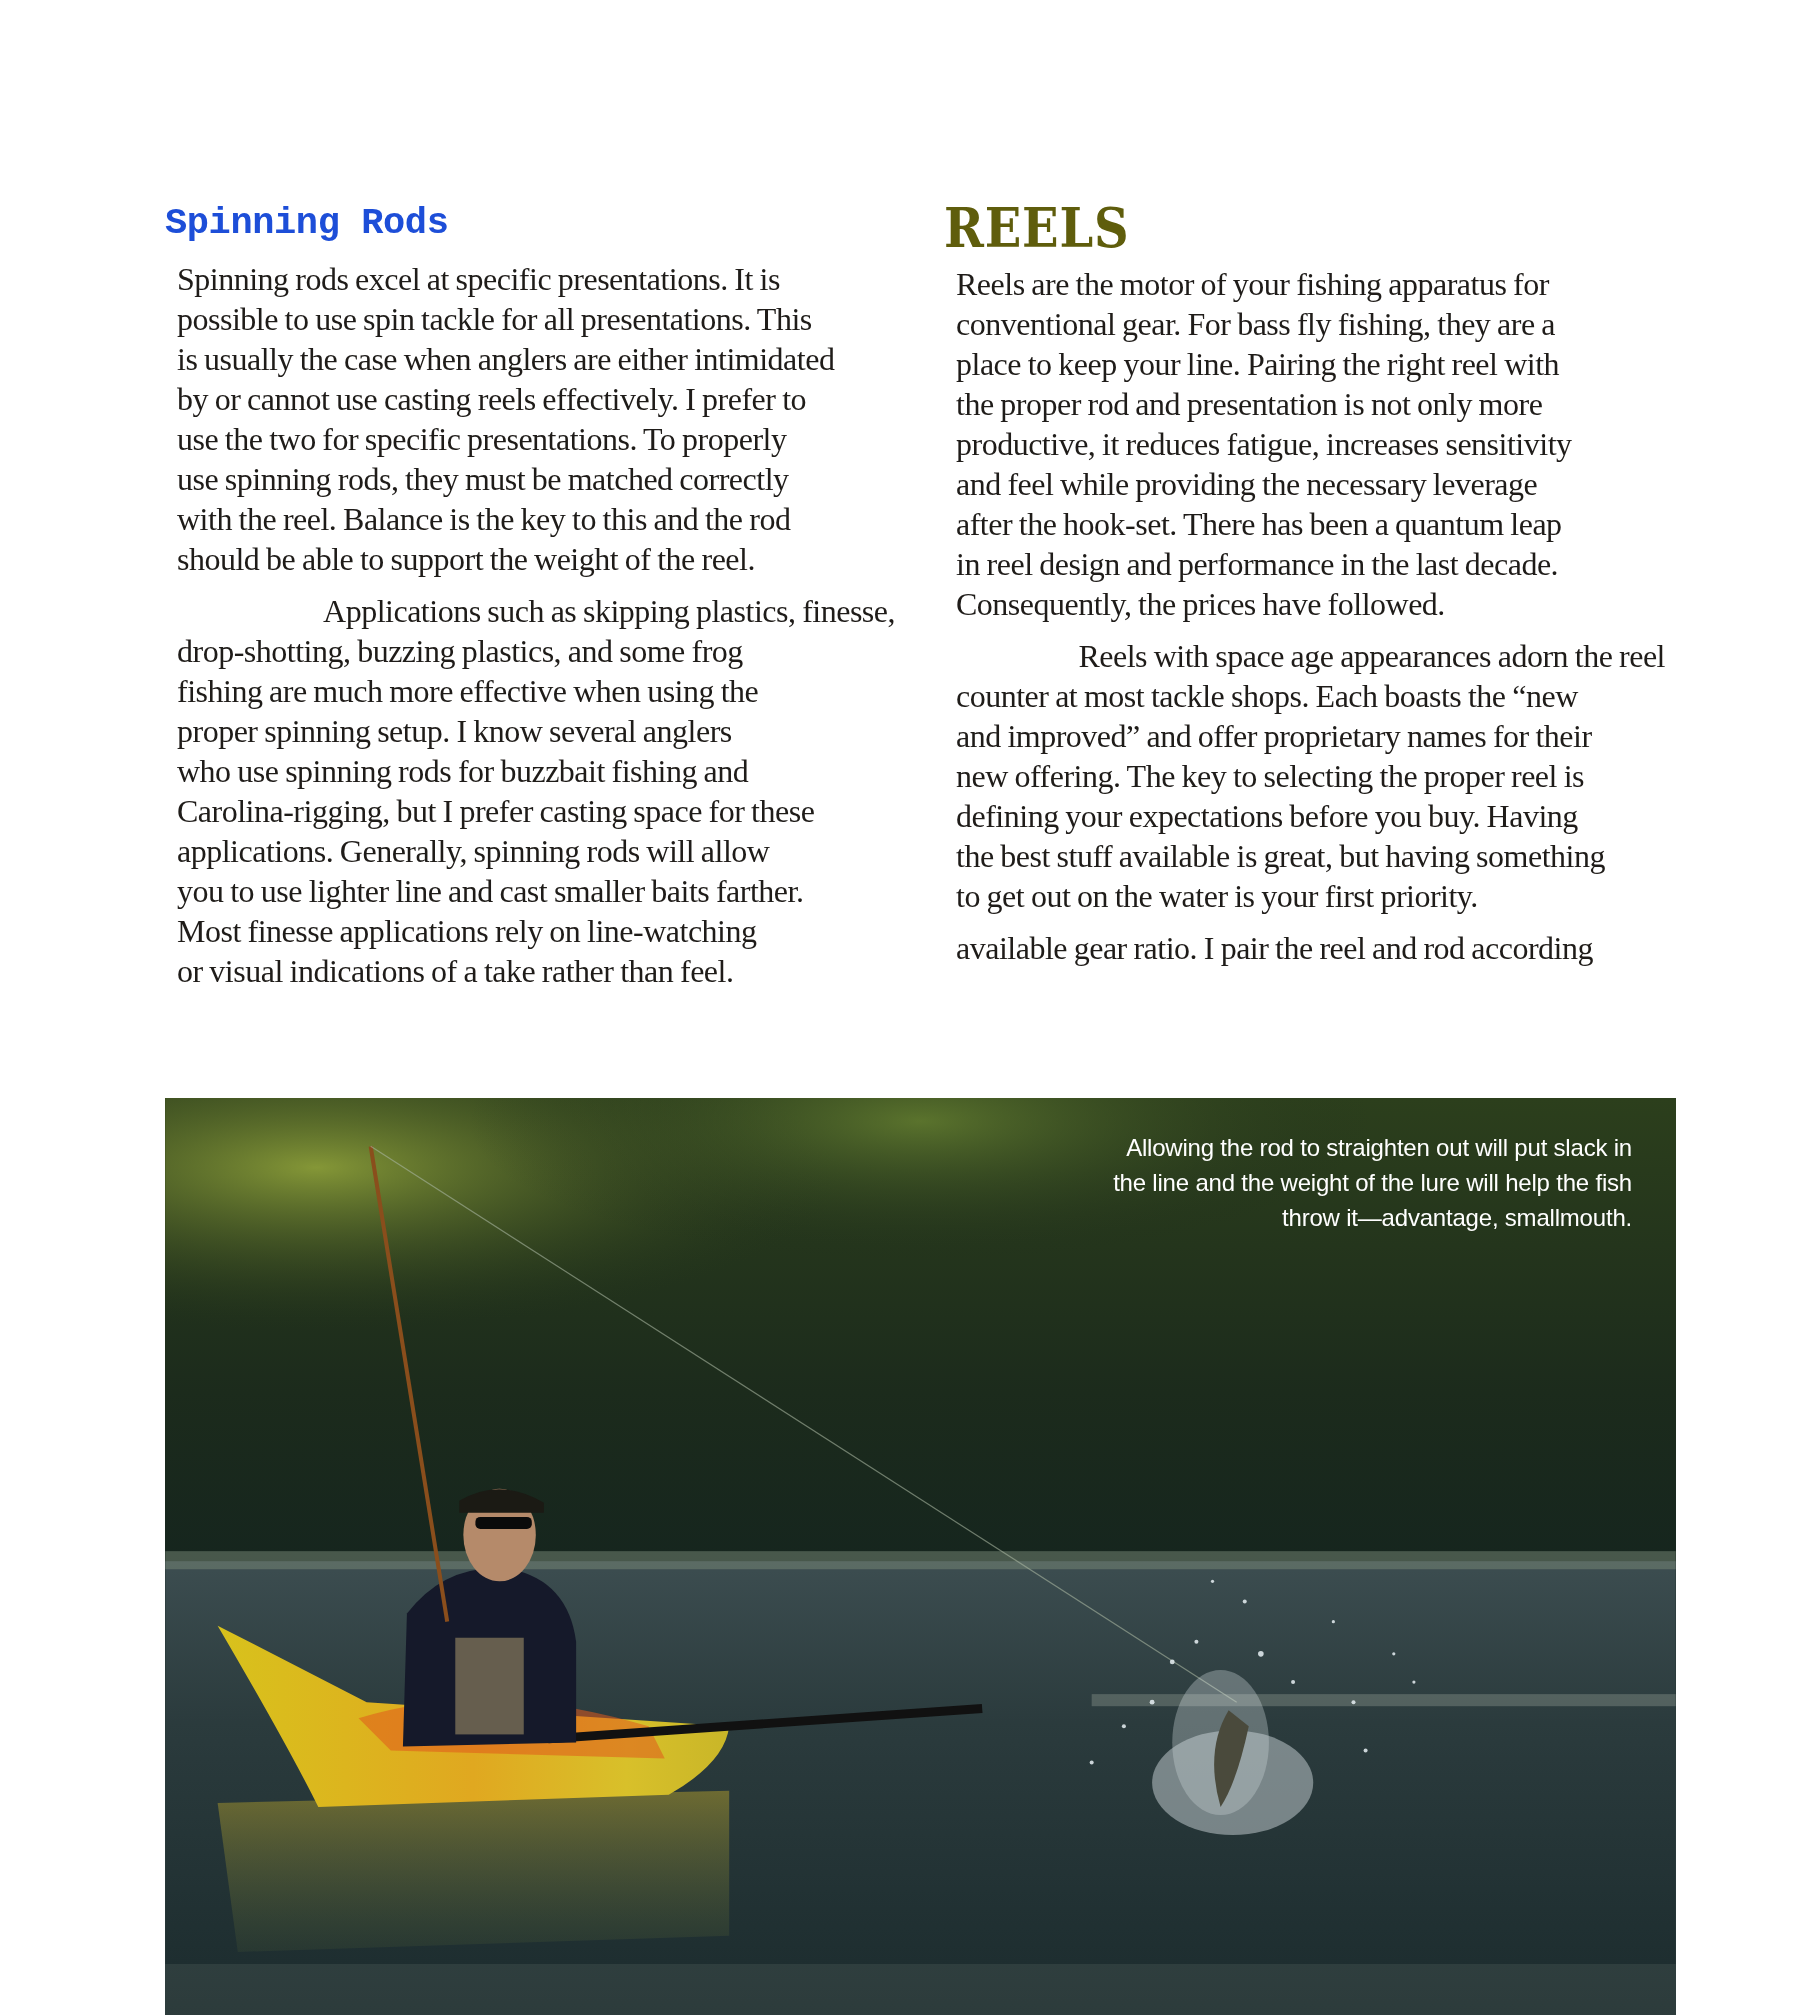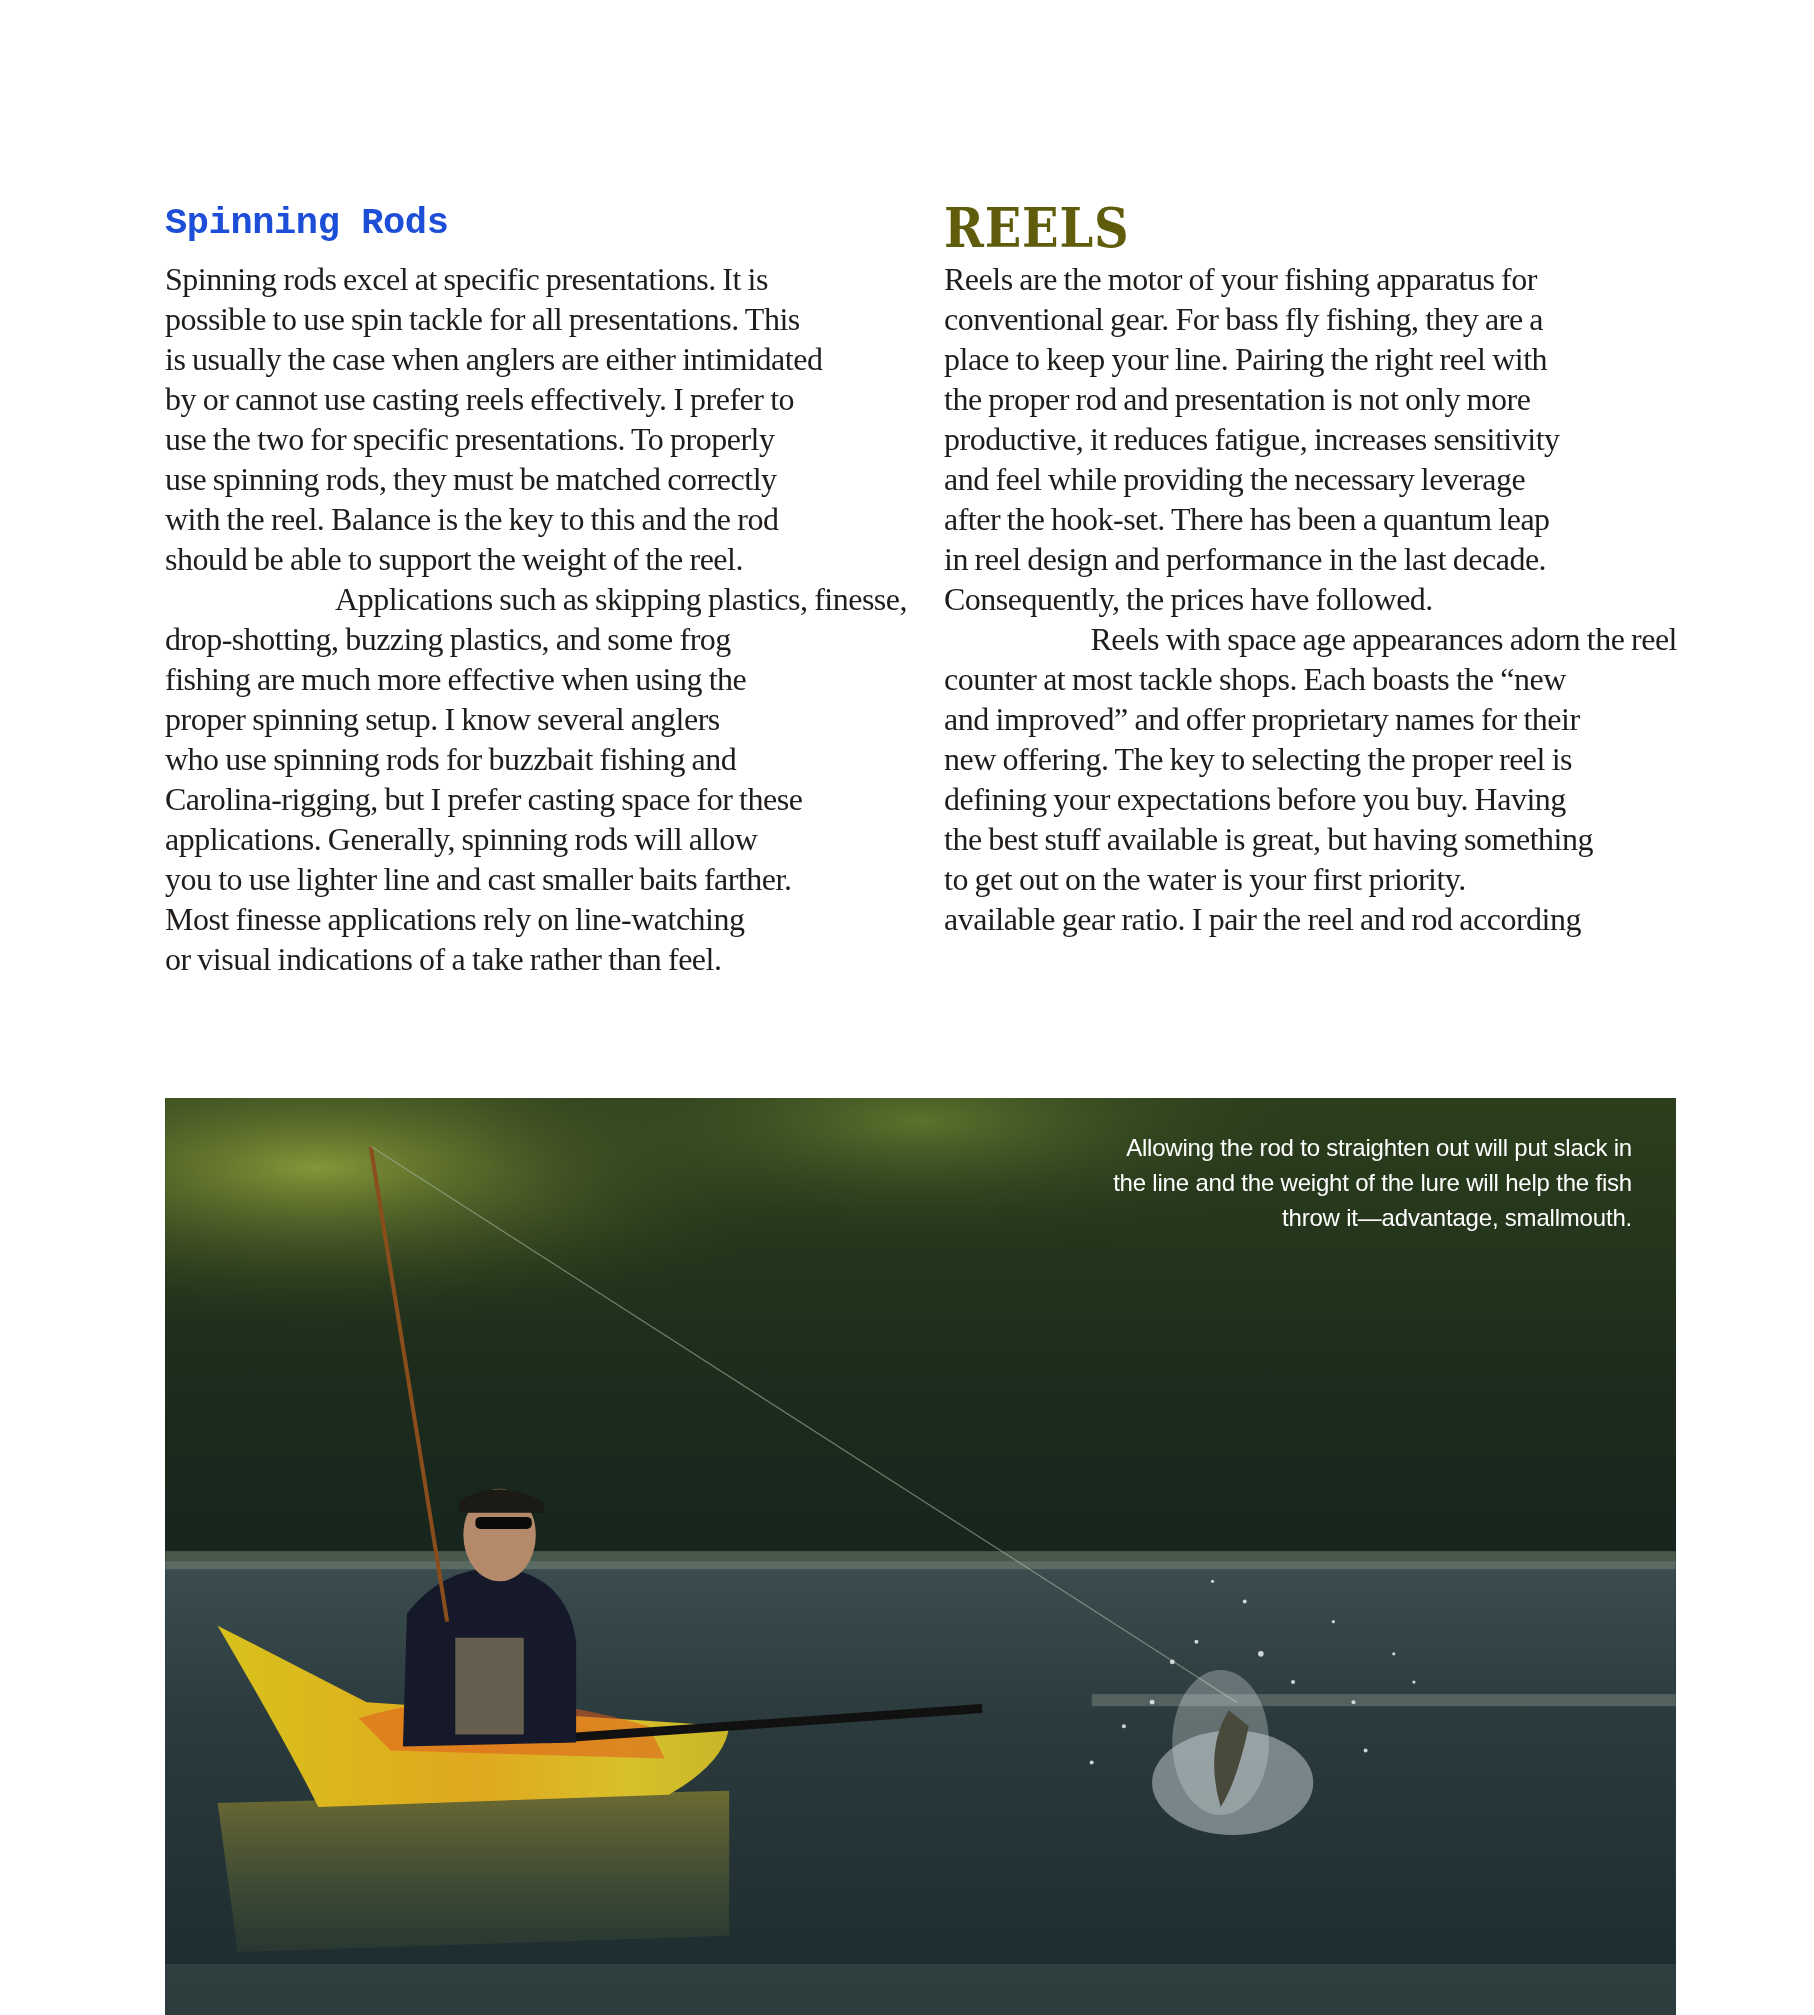--- a/index.html
+++ b/index.html
@@ -31,21 +31,21 @@
       line-height: 53px;
       letter-spacing: 0.8px;
       transform: scaleY(1.12);
       transform-origin: top left;
     }
     .body-text {
       font-family: "Liberation Serif", "DejaVu Serif", serif;
       font-size: 32px;
       line-height: 40px;
       color: #1f1c19;
-      margin: 0;
+      margin: 12px;
       letter-spacing: -0.5px;
       word-spacing: -0.8px;
     }
     .body-text .line { display: block; white-space: nowrap; }
     .indent { padding-left: 60px; text-align: right; }
 
     .photo {
       position: absolute; left: 165px; top: 1098px;
       width: 1511px; height: 980px; overflow: hidden;
       background: linear-gradient(180deg, #2c3f1c 0%, #1c2b1c 30%, #13231f 55%, #22332c 62%, #344545 75%, #2a3838 100%);

